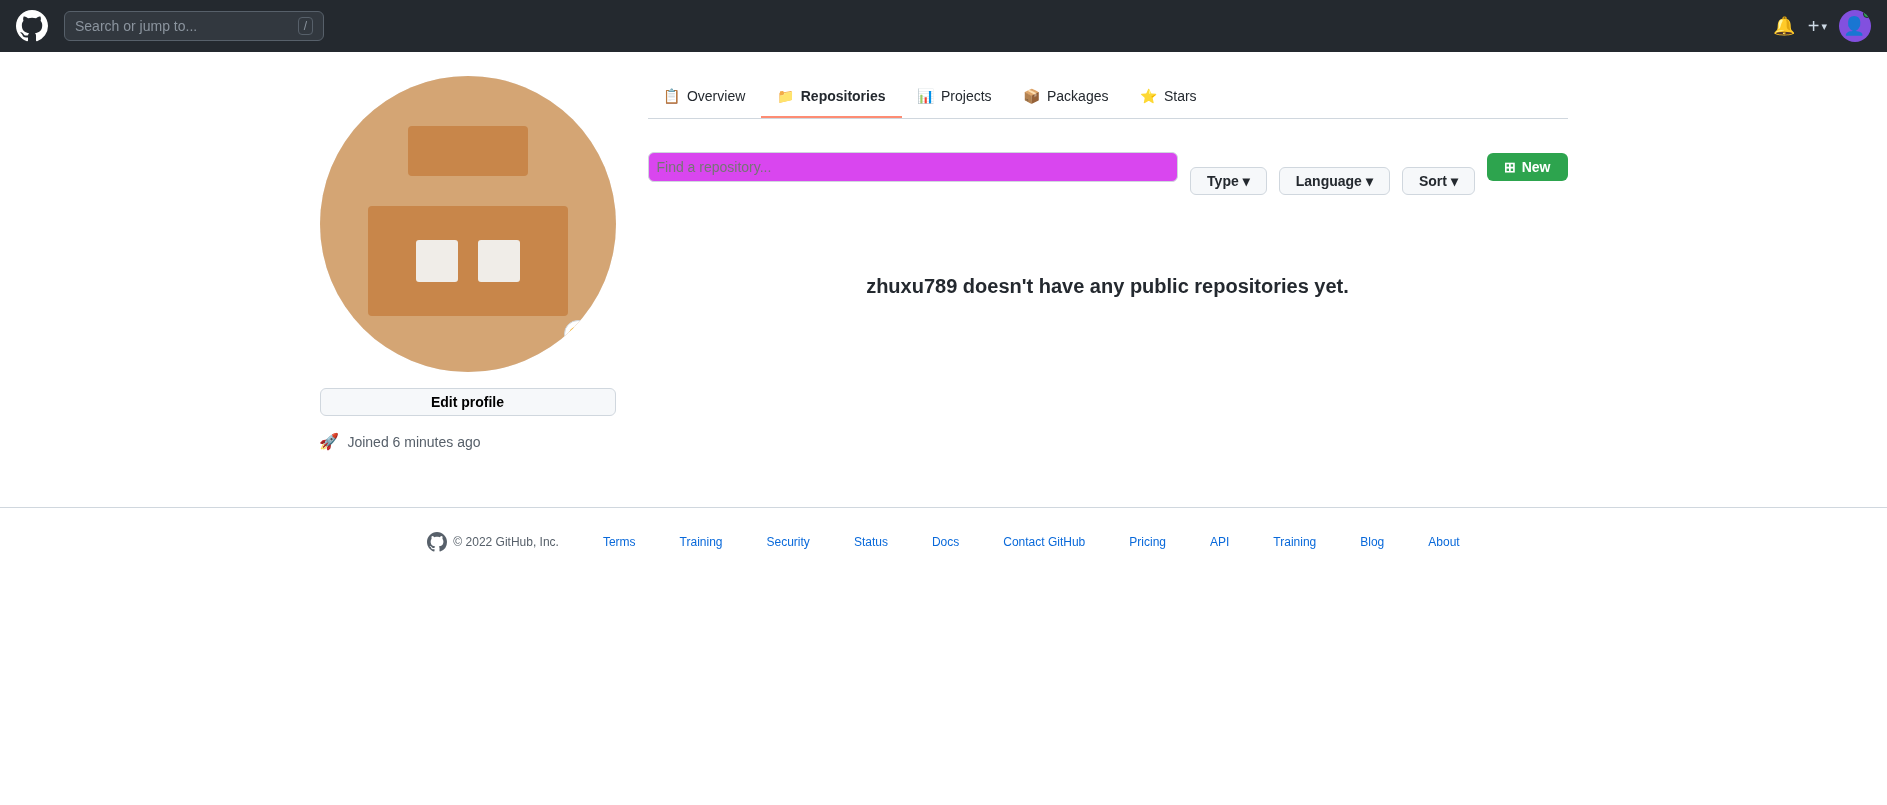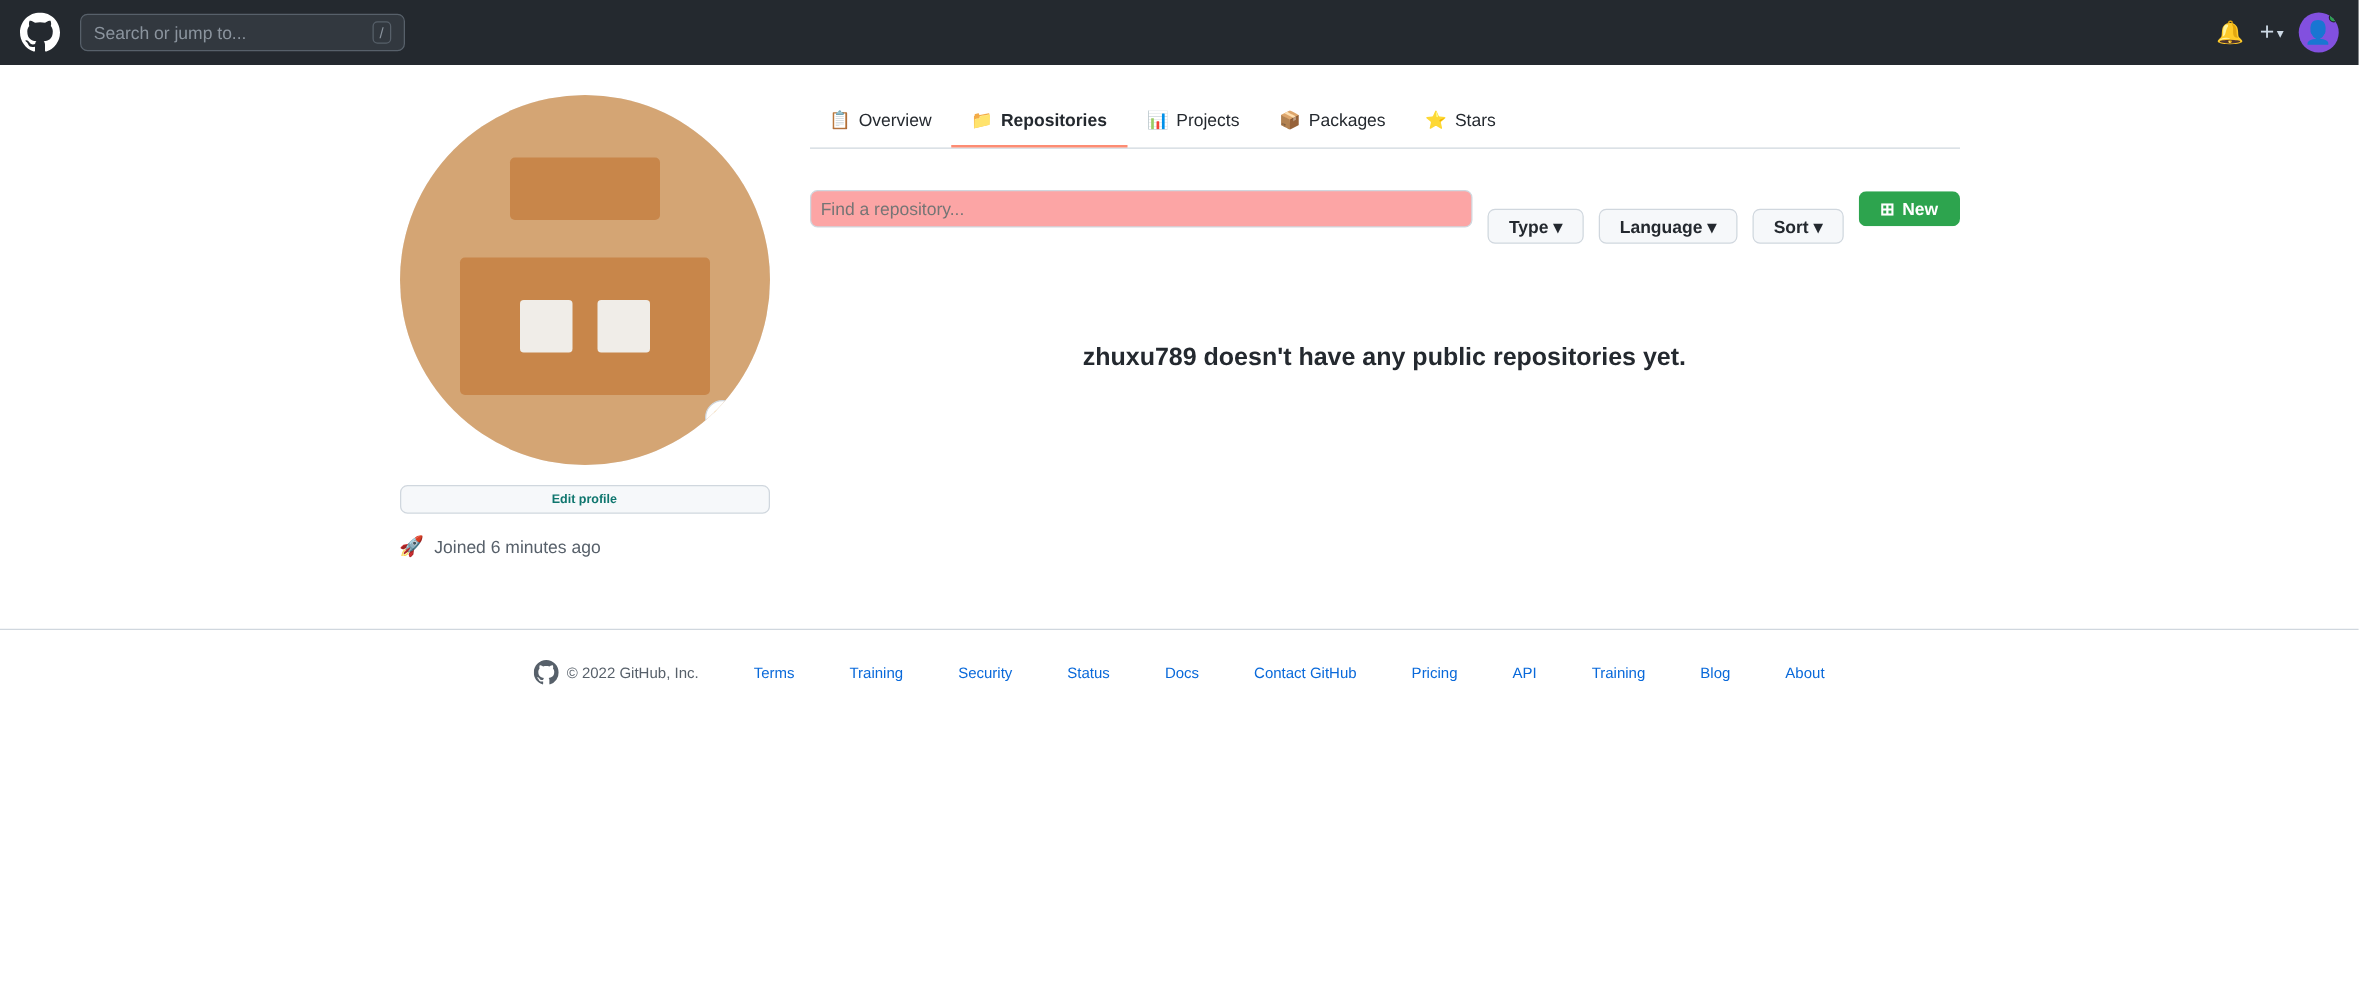--- a/index.html
+++ b/index.html
@@ -138,25 +138,25 @@
       font-weight: 600;
       color: #24292f;
       margin-bottom: 12px;
     }
     .edit-profile-btn {
       width: 100%;
       padding: 5px 16px;
       border: 1px solid #d0d7de;
       border-radius: 6px;
       background: #f6f8fa;
-      font-size: 10px;
+      font-size: 14px;
       font-weight: 600;
       cursor: pointer;
       margin-bottom: 16px;
-      color: #0f766e;
+      color: #000000;
     }
     .joined-info {
       display: flex;
       align-items: center;
       gap: 8px;
       color: #57606a;
       font-size: 14px;
     }
     .joined-icon { font-size: 16px; }
 
@@ -192,21 +192,21 @@
       gap: 12px;
       margin-bottom: 20px;
     }
     .repo-search {
       flex: 1;
       padding: 6px 8px;
       border: 1px solid #d0d7de;
       border-radius: 6px;
       font-size: 14px;
       color: #24292f;
-      background: #fca5a5;
+      background: #d946ef;
       outline: none;
     }
     .filter-btn {
       padding: 5px 16px;
       border: 1px solid #d0d7de;
       border-radius: 6px;
       background: #f6f8fa;
       font-size: 14px;
       font-weight: 600;
       cursor: pointer;

